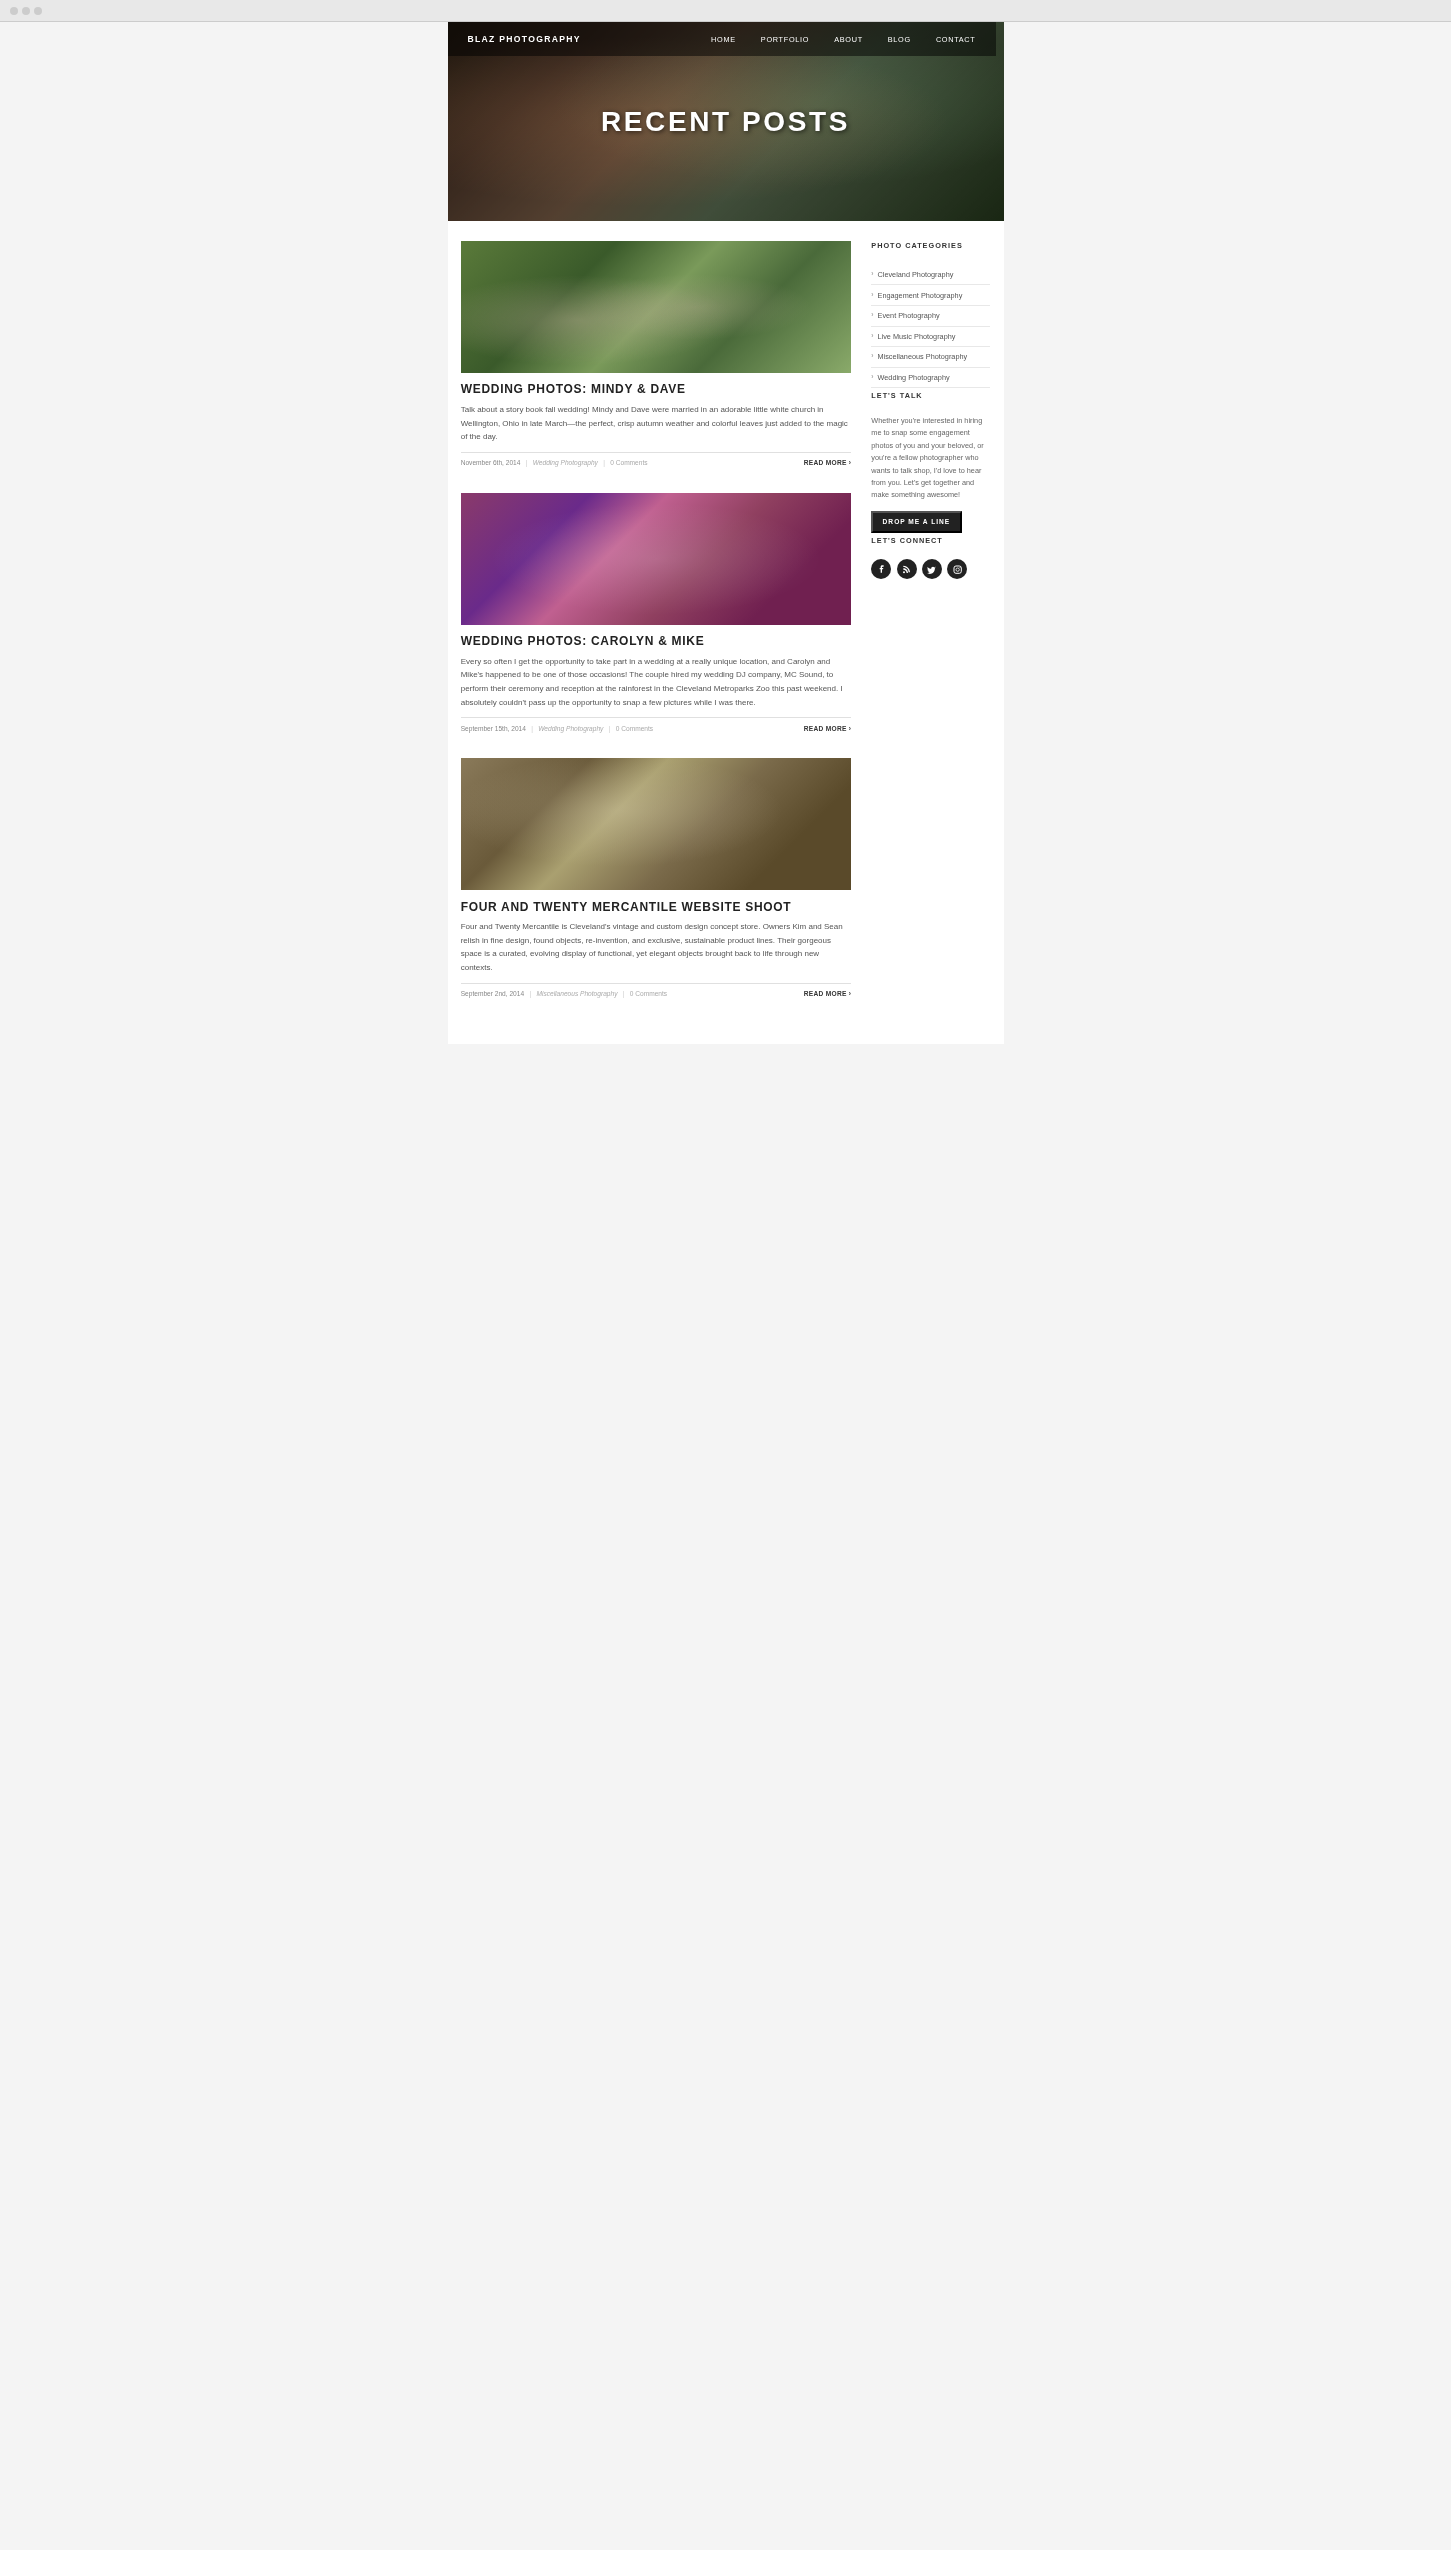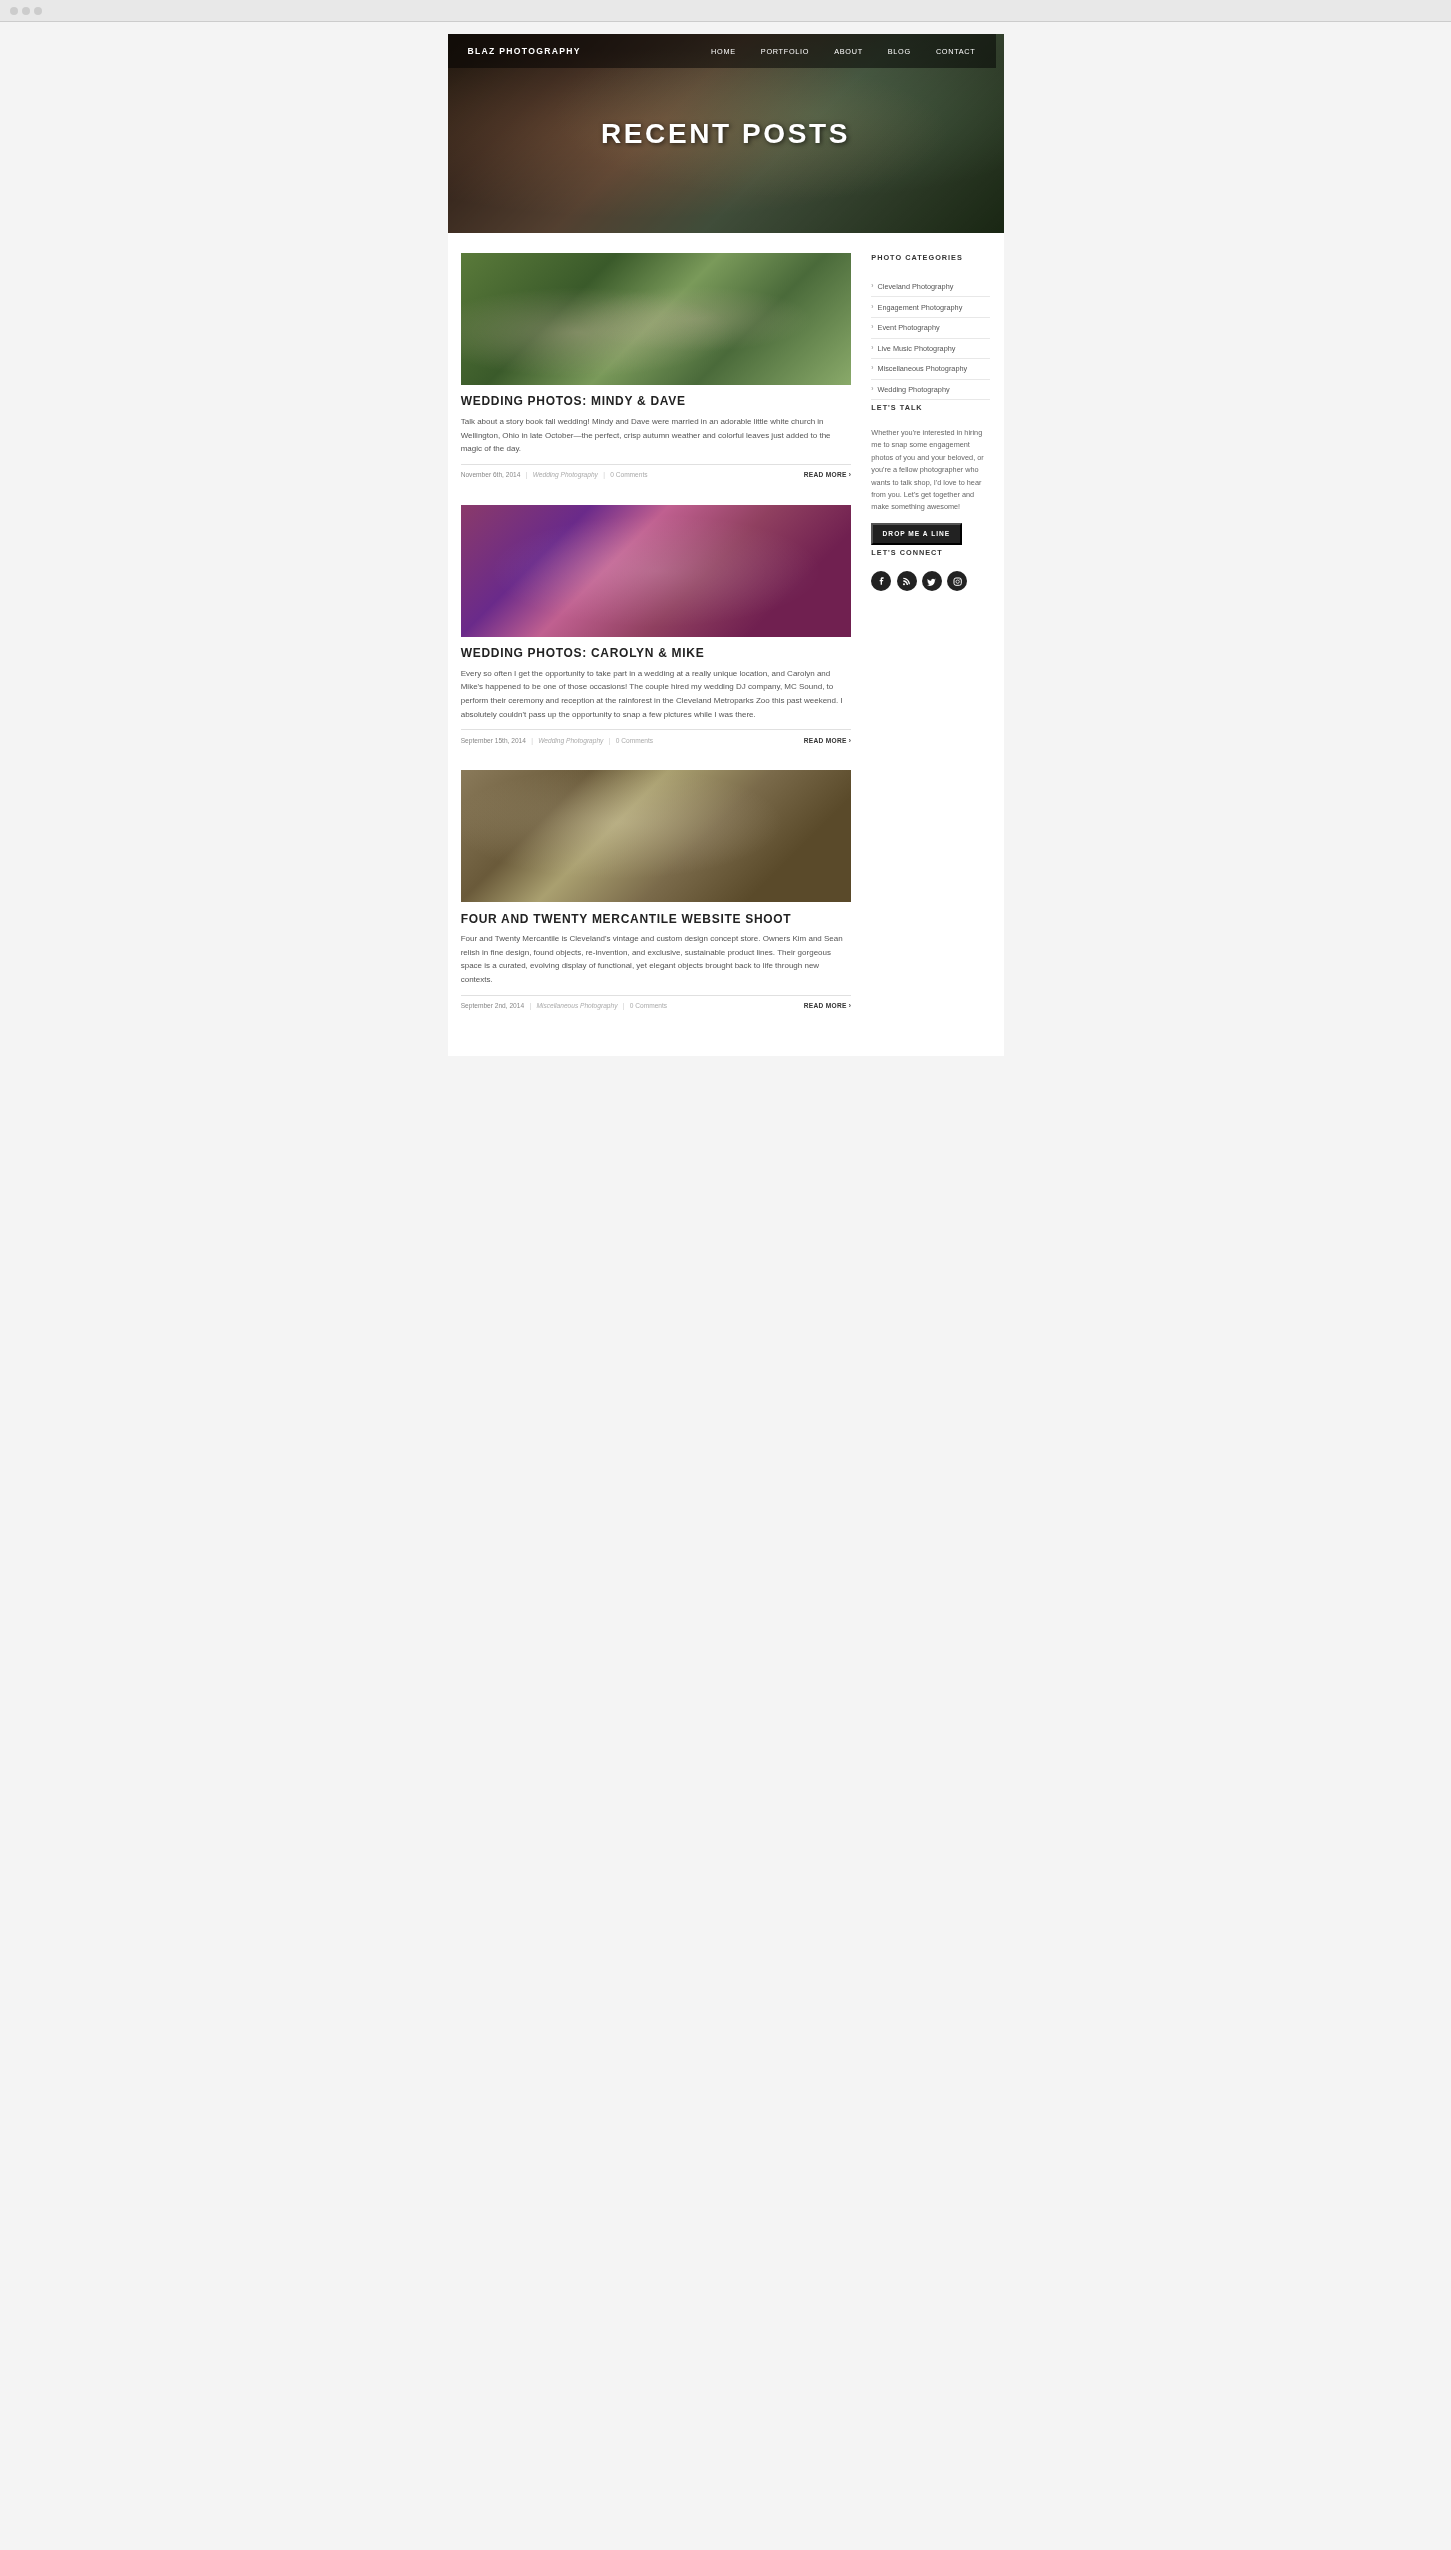--- a/index.html
+++ b/index.html
@@ -52,21 +52,20 @@
     }
 
     
     .hero {
       position: relative;
       height: 199px;
       overflow: hidden;
       display: flex;
       align-items: center;
       justify-content: center;
-      margin-top: 12px;
     }
     .hero-bg {
       position: absolute;
       inset: 0;
       background: linear-gradient(135deg, #3a2a1a 0%, #5a4030 20%, #8a6a50 40%, #6a8060 60%, #4a6040 80%, #2a4020 100%);
       filter: brightness(0.6);
     }
     
     .hero-overlay {
       position: absolute;
@@ -278,21 +277,21 @@
     </div>
   </div>
 
   <div class="content-area">
 
     <div class="main-column">
 
       <div class="post-item">
         <div class="post-img-wedding1"></div>
         <h2 class="post-title">WEDDING PHOTOS: MINDY &amp; DAVE</h2>
-        <p class="post-excerpt">Talk about a story book fall wedding! Mindy and Dave were married in an adorable little white church in Wellington, Ohio in late October—the perfect, crisp autumn weather and colorful leaves just added to the magic of the day.</p>
+        <p class="post-excerpt">Talk about a story book fall wedding! Mindy and Dave were married in an adorable little white church in Wellington, Ohio in late March—the perfect, crisp autumn weather and colorful leaves just added to the magic of the day.</p>
         <div class="post-meta">
           <div class="post-meta-left">
             <span class="post-meta-date">November 6th, 2014</span>
             <span class="post-meta-sep">|</span>
             <span class="post-meta-category">Wedding Photography</span>
             <span class="post-meta-sep">|</span>
             <span class="post-meta-comments">0 Comments</span>
           </div>
           <span class="read-more">READ MORE</span>
         </div>

